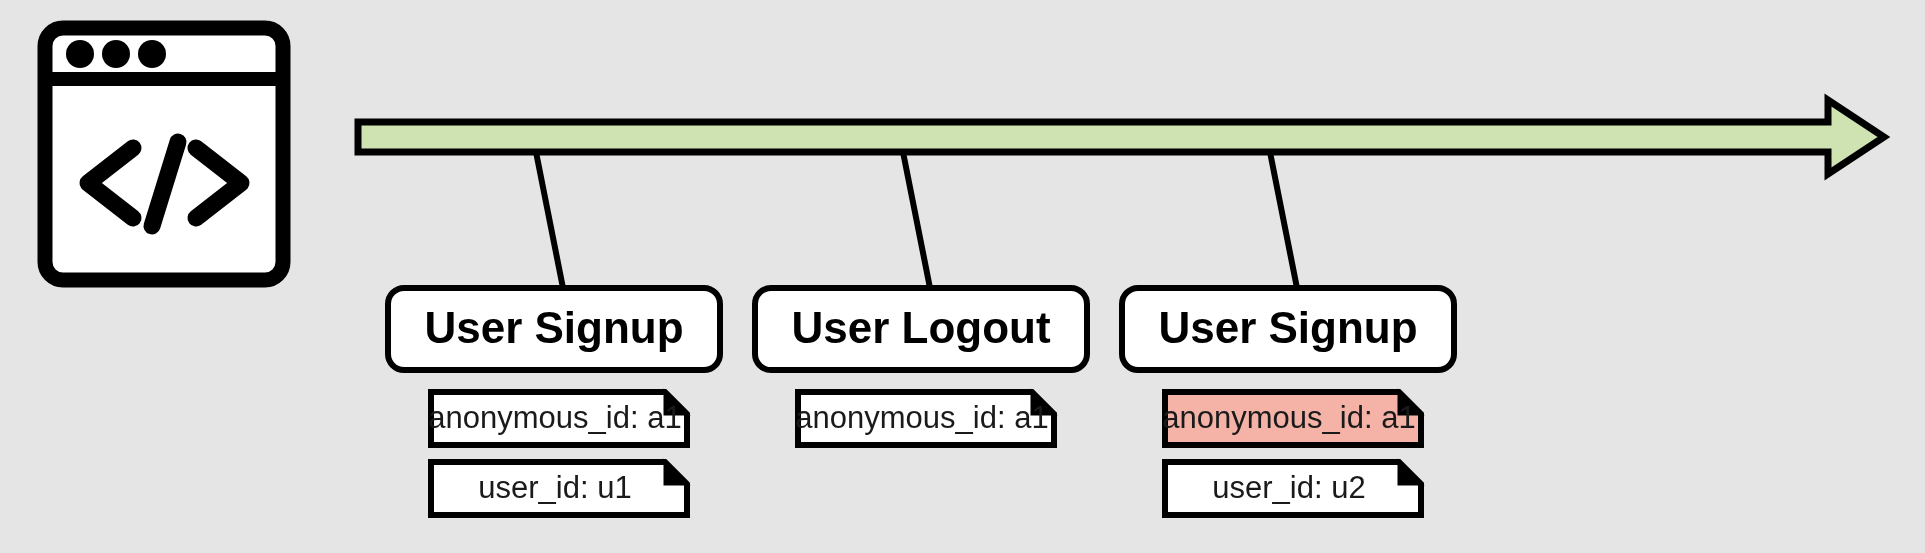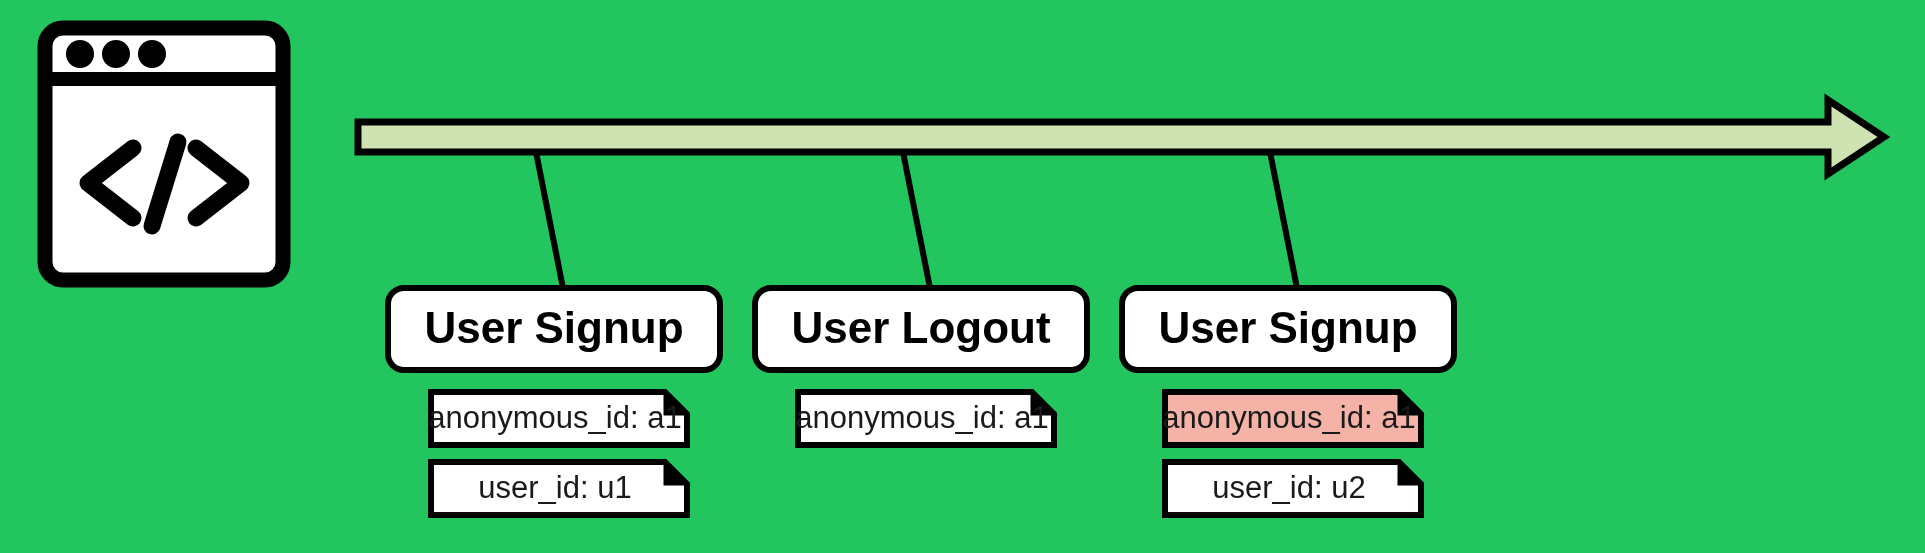--- a/index.html
+++ b/index.html
@@ -8,21 +8,21 @@
     padding: 0;
     background: #ffffff;
   }
   body {
     font-family: "Liberation Sans", sans-serif;
   }
   #stage {
     position: relative;
     width: 1925px;
     height: 553px;
-    background: #22c55e;
+    background: #e5e5e5;
     overflow: hidden;
   }
   #stage > svg.layer {
     position: absolute;
     left: 0;
     top: 0;
     width: 1925px;
     height: 553px;
   }
   .evt-title {

